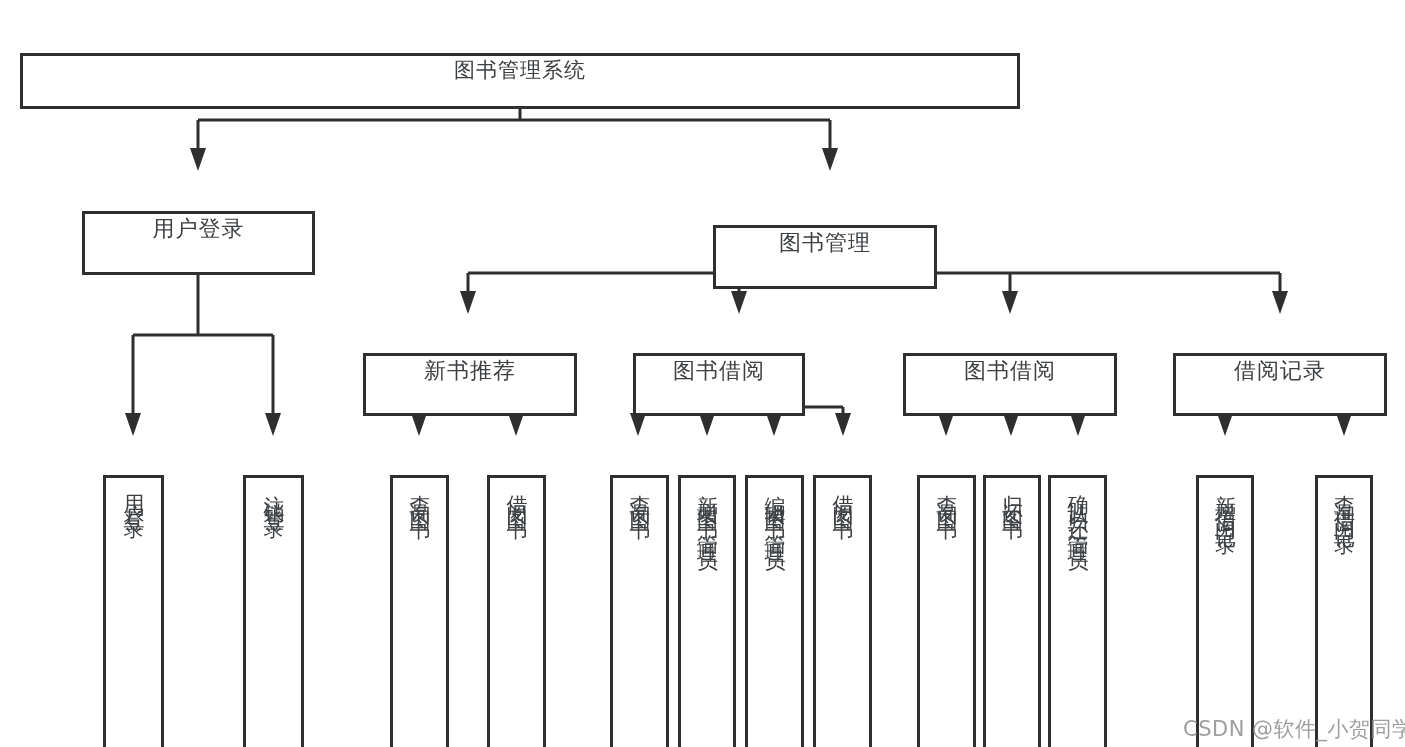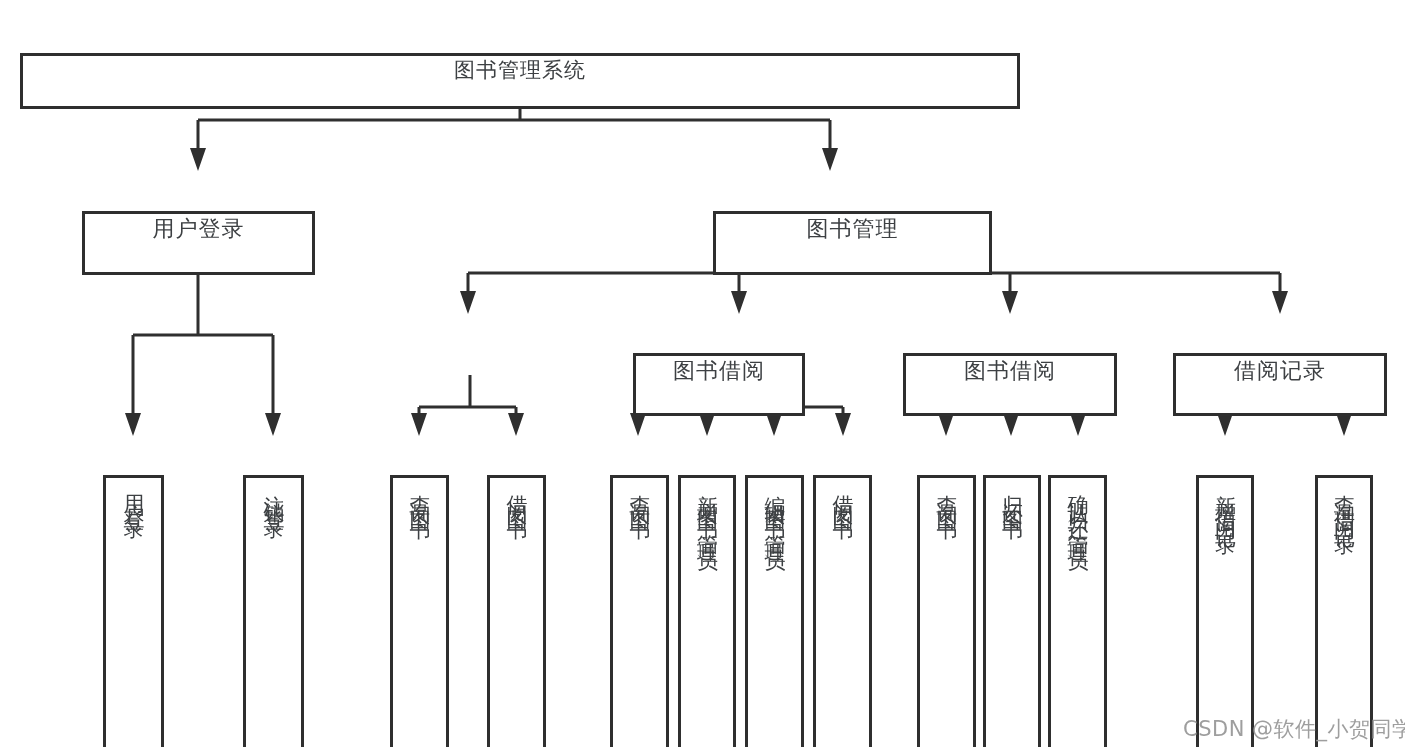--- a/index.html
+++ b/index.html
@@ -77,24 +77,27 @@
     <path class="arrow" d="M1217 413 H1233 L1225 436 Z M1336 413 H1352 L1344 436 Z"></path>
   </svg>
 
   <div class="box h root" style="left:20px;top:13px;width:1000px;height:56px">
     <span>图书管理系统</span>
   </div>
 
   <div class="box h" style="left:82px;top:171px;width:233px;height:64px">
     <span>用户登录</span>
   </div>
-  <div class="box h" style="left:713px;top:171px;width:279px;height:64px">
+  <div class="box h" style="left:713px;top:185px;width:224px;height:64px">
     <span>图书管理</span>
   </div>
 
+  <div class="box h" style="left:363px;top:313px;width:214px;height:63px">
+    <span>新书推荐</span>
+  </div>
   <div class="box h" style="left:633px;top:313px;width:172px;height:63px">
     <span>图书借阅</span>
   </div>
   <div class="box h" style="left:903px;top:313px;width:214px;height:63px">
     <span>图书借阅</span>
   </div>
   <div class="box h" style="left:1173px;top:313px;width:214px;height:63px">
     <span>借阅记录</span>
   </div>
 

